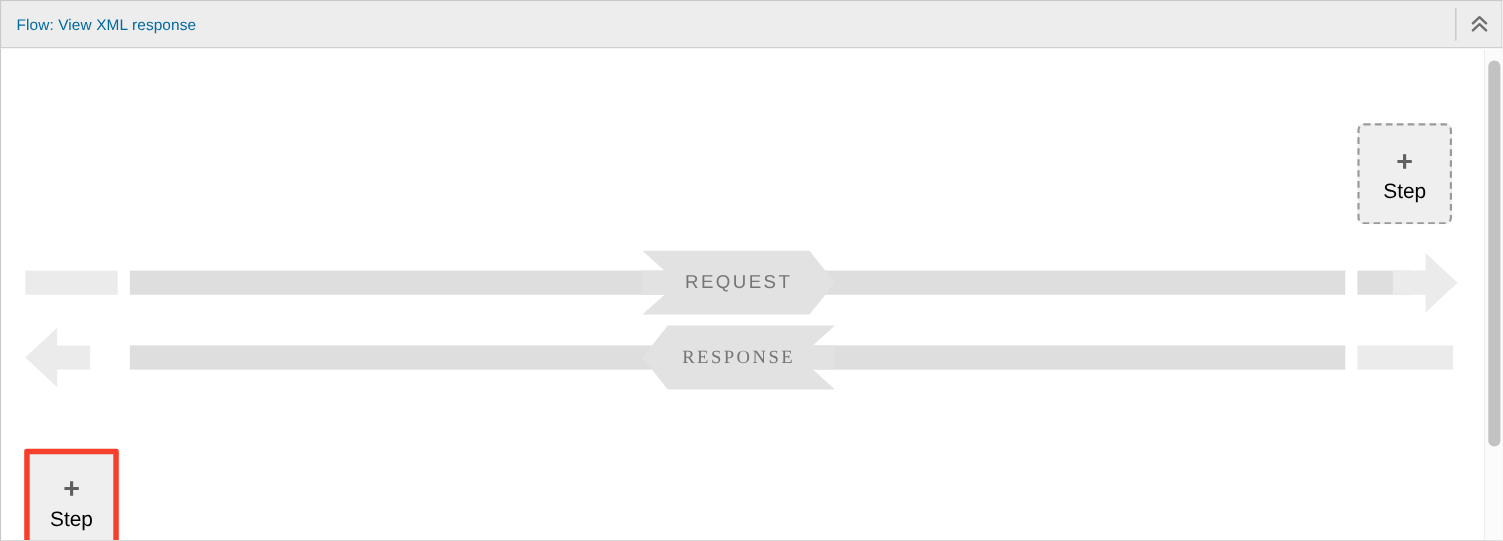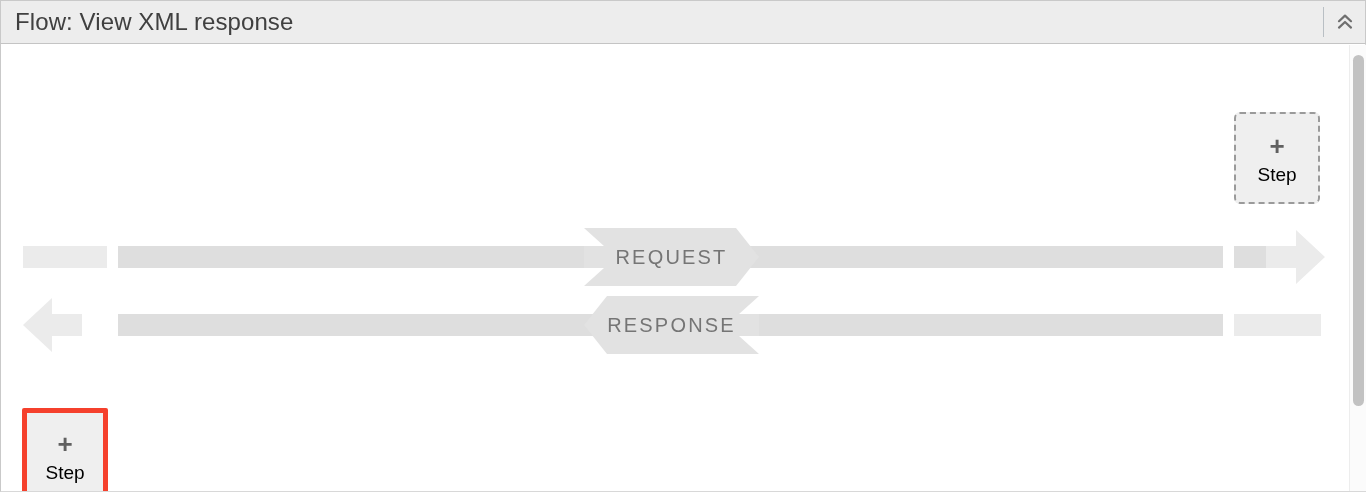--- a/index.html
+++ b/index.html
@@ -33,22 +33,22 @@
     background: #ededed;
     border-top: 1px solid #c9c9c9;
     border-left: 1px solid #c9c9c9;
     border-right: 1px solid #c9c9c9;
     border-bottom: 1px solid #c4c4c4;
     display: flex;
     align-items: center;
   }
   .panel-title {
     margin-left: 14px;
-    font-size: 24px;
-    color: #404040;
+    font-size: 14px;
+    color: #0369a1;
     line-height: 1;
     white-space: nowrap;
     letter-spacing: 0.1px;
   }
   .header-spacer { flex: 1 1 auto; }
 
   .header-divider {
     width: 1px;
     height: 30px;
     background: #b9bfc4;
@@ -192,27 +192,27 @@
   }
   .banner .banner-label {
     position: absolute;
     left: 0;
     top: 0;
     width: 175px;
     height: 70px;
     display: flex;
     align-items: center;
     justify-content: center;
-    font-size: 20px;
+    font-size: 17px;
     letter-spacing: 2.2px;
     color: #757575;
     white-space: nowrap;
   }
   .banner.request-banner  { left: 583px; }
-  .banner.response-banner { left: 583px; }
+  .banner.response-banner { left: 583px; font-family: Liberation Serif, serif; }
   .banner.response-banner .banner-label { padding-right: 2px; }
 </style>
 </head>
 <body>
 
 <div class="panel">
 
   <div class="panel-header">
     <div class="panel-title">Flow: View XML response</div>
     <div class="header-spacer"></div>

